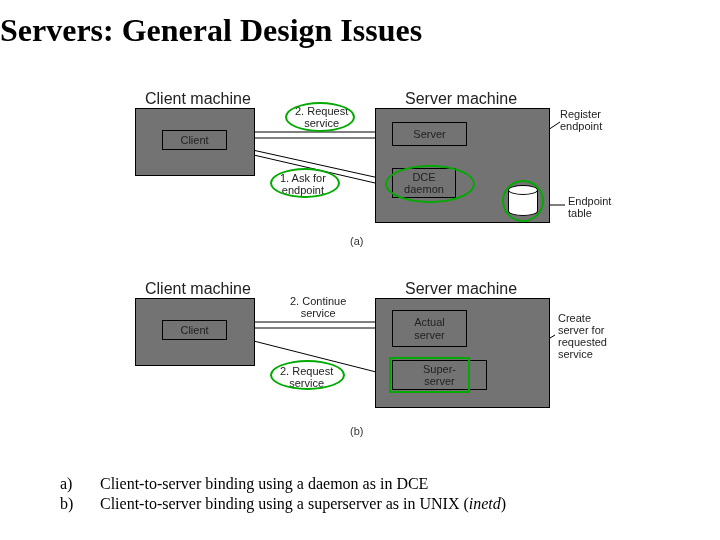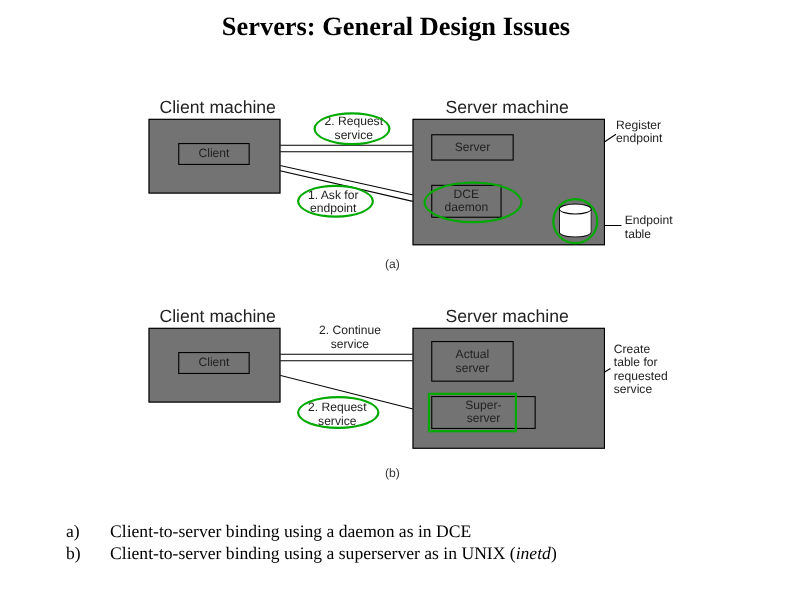--- a/index.html
+++ b/index.html
@@ -5,22 +5,22 @@
   * { box-sizing: border-box; margin: 0; padding: 0; }
   body {
     width: 720px;
     height: 540px;
     background: #fff;
     font-family: "Times New Roman", Times, serif;
     position: relative;
     overflow: hidden;
   }
   .title {
-    text-align: center;
-    font-size: 24px;
+    text-align: left;
+    font-size: 32px;
     margin-top: 12px;
     color: #000;
   }
   .diagram-area {
     position: absolute;
     left: 130px;
     top: 80px;
     width: 530px;
     height: 380px;
     font-family: Arial, Helvetica, sans-serif;
@@ -181,21 +181,21 @@
   <div class="box small-box" style="left:262px;top:230px;width:75px;height:37px;white-space:pre-line;">Actual
 server</div>
   <div class="box small-box" style="left:262px;top:280px;width:95px;height:30px;white-space:pre-line;">Super-
 server</div>
 
   <div class="label" style="left:160px;top:215px;white-space:pre-line;text-align:center;">2. Continue
 service</div>
   <div class="label" style="left:150px;top:285px;white-space:pre-line;text-align:center;">2. Request
 service</div>
   <div class="label" style="left:428px;top:232px;white-space:pre-line;">Create
-table for
+server for
 requested
 service</div>
 
   <div class="green-ellipse" style="left:140px;top:280px;width:75px;height:30px;"></div>
   <div class="green-box-highlight" style="left:259px;top:277px;width:81px;height:36px;"></div>
 
   <div class="fig-label" style="left:220px;top:345px;">(b)</div>
 
 </div>
 

